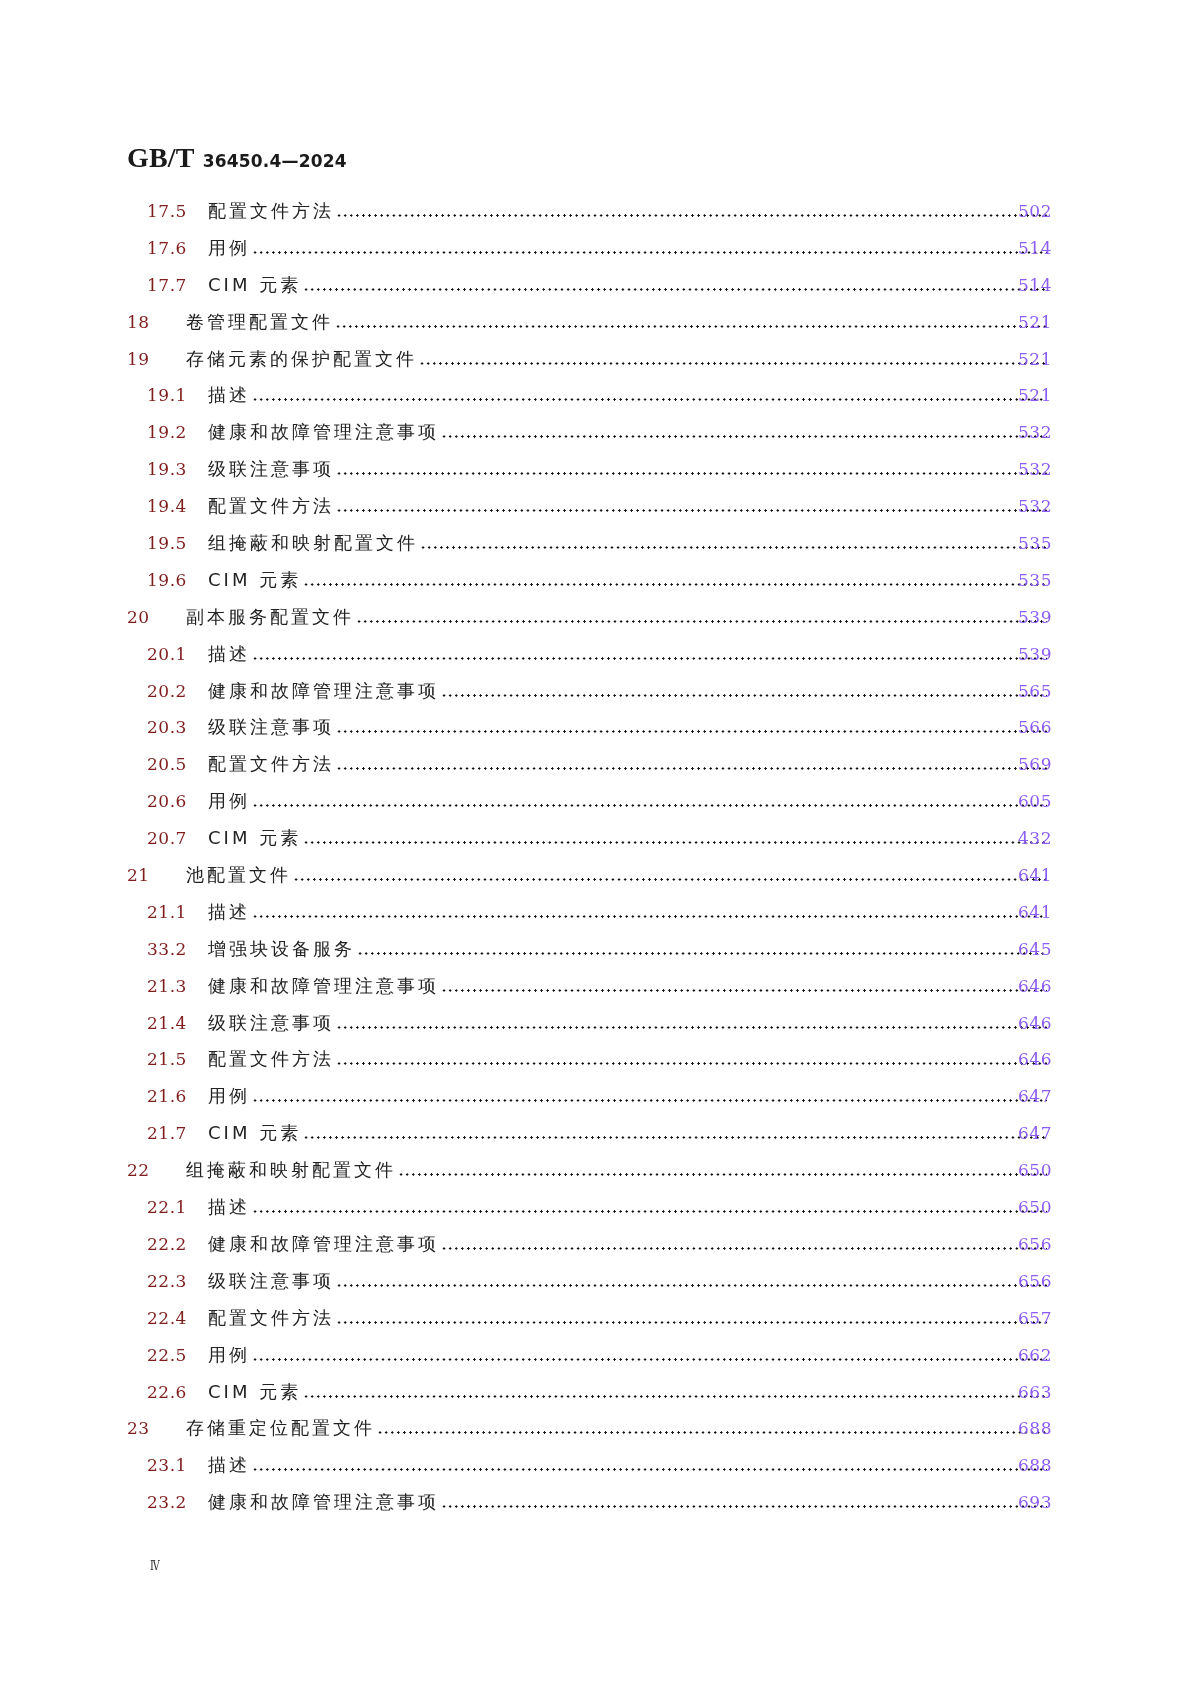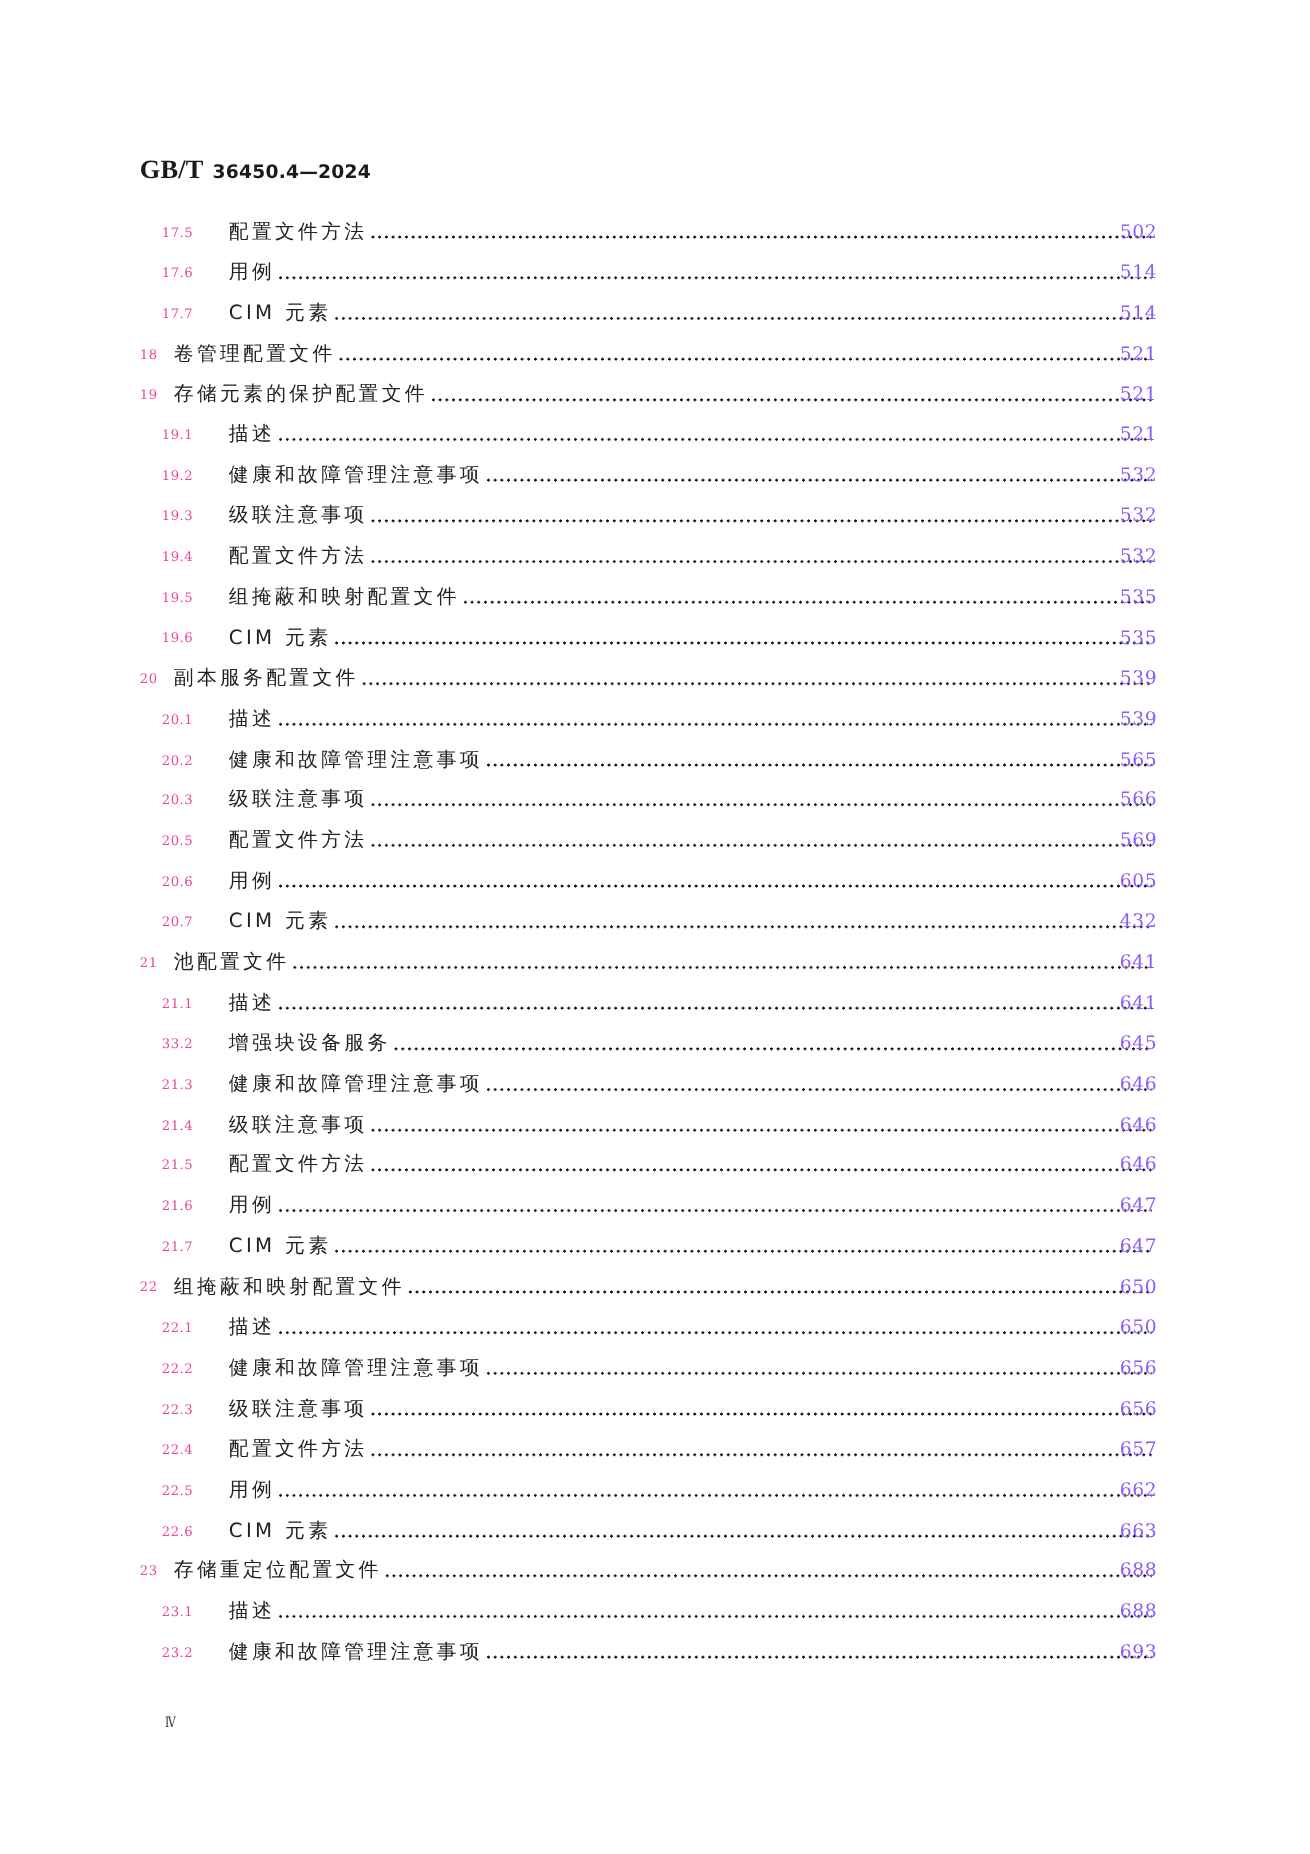--- a/index.html
+++ b/index.html
@@ -19,21 +19,21 @@
       position: absolute;
       left: 127px;
       top: 142px;
       font-size: 19px;
       letter-spacing: 0.2px;
       white-space: nowrap;
     }
     .page-header .std-code {
       font-family: "Liberation Serif", "DejaVu Serif", serif;
       font-weight: bold;
-      font-size: 24px;
+      font-size: 28px;
     }
     .page-header .std-num {
       font-family: "DejaVu Sans", "Liberation Sans", sans-serif;
       font-size: 17px;
       margin-left: 8px;
       font-weight: bold;
     }
     .toc {
       position: absolute;
       left: 0;
@@ -44,35 +44,35 @@
       position: relative;
       height: 36.9px;
       line-height: 36.9px;
       font-size: 19px;
       white-space: nowrap;
     }
     .toc-row .num {
       position: absolute;
       top: 0;
       font-family: "DejaVu Serif", "Liberation Serif", serif;
-      font-size: 12px;
-      color: #ec4899;
+      font-size: 17px;
+      color: #7f1d1d;
       letter-spacing: 0.5px;
     }
     .toc-row.level-1 .num { left: 127px; }
     .toc-row.level-2 .num { left: 147px; }
     .toc-row .title-leader {
       position: absolute;
       top: 0;
       right: 140px;
       display: flex;
       align-items: flex-start;
       overflow: hidden;
     }
-    .toc-row.level-1 .title-leader { left: 158px; }
+    .toc-row.level-1 .title-leader { left: 186px; }
     .toc-row.level-2 .title-leader { left: 208px; }
     .toc-row .title {
       flex: 0 0 auto;
       letter-spacing: 3px;
       font-family: "DejaVu Sans", "Liberation Sans", sans-serif;
       font-size: 18px;
       color: #222;
     }
     .toc-row .leader {
       flex: 1 1 auto;

